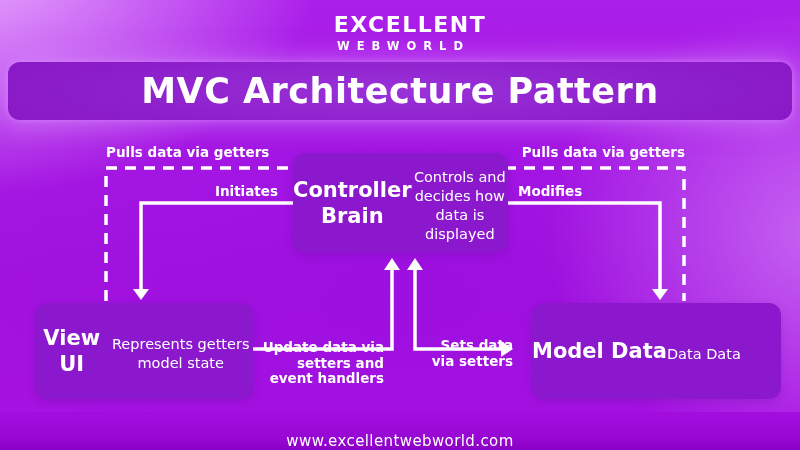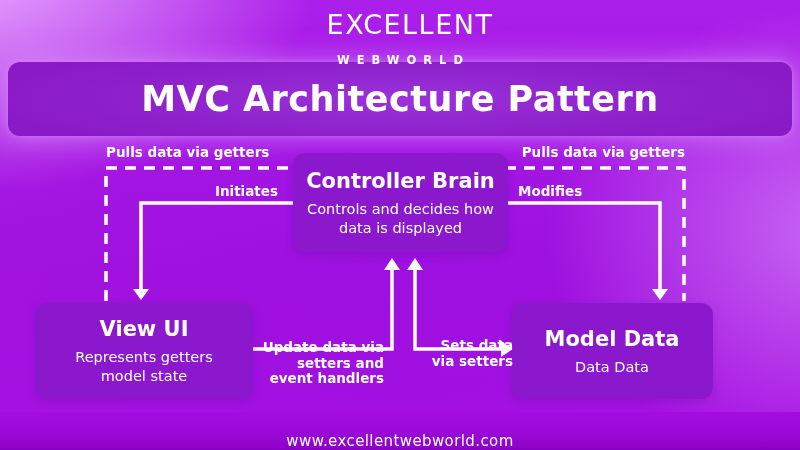--- a/index.html
+++ b/index.html
@@ -18,55 +18,55 @@
       radial-gradient(520px 420px at 104% 52%, rgba(222,152,255,0.62), rgba(222,152,255,0) 55%),
       radial-gradient(620px 340px at 50% 62%, rgba(148,10,224,0.40), rgba(148,10,224,0) 75%),
       linear-gradient(180deg, #ab1fea 0%, #a213de 60%, #a712e2 100%);
   }
   
   .brand {
     position: absolute; top: 13px; left: 0; width: 800px;
     text-align: center; color: #ffffff; z-index: 3;
   }
   .brand-line1 {
-    font-size: 27px; font-weight: normal; letter-spacing: 1.5px; line-height: 24px; margin-left: 20px;
+    font-size: 22px; font-weight: bold; letter-spacing: 1.5px; line-height: 24px; margin-left: 20px;
   }
   .brand-line2 {
     font-size: 11.5px; font-weight: bold; letter-spacing: 7px;
-    text-indent: 7px; line-height: 14px; margin-top: 16px;
+    text-indent: 7px; line-height: 14px; margin-top: 2px;
   }
   .title-banner {
-    position: absolute; left: 8px; top: 62px; width: 784px; height: 74px;
+    position: absolute; left: 8px; top: 62px; width: 784px; height: 58px;
     border-radius: 12px;
     background: radial-gradient(420px 54px at 50% 50%, #9a31d9 0%, #8d20cb 70%, #8a1ac6 100%);
     box-shadow: 0 0 26px 4px rgba(216,142,255,0.55), 0 0 6px rgba(216,142,255,0.5);
     display: flex; align-items: center; justify-content: center;
     z-index: 2;
   }
   .title-banner h1 {
     color: #fff; font-size: 35px; font-weight: bold; letter-spacing: 0.5px;
   }
   
   svg.connectors { position: absolute; left: 0; top: 0; z-index: 1; }
   
   .node {
     position: absolute; z-index: 2;
     background: #8c18cd;
     border-radius: 12px;
     color: #fff; text-align: center;
-    display: flex; flex-direction: column; align-items: center; justify-content: center;
+    display: flex; flex-direction: row; align-items: center; justify-content: flex-start;
     box-shadow: 0 3px 9px rgba(70,0,120,0.18);
   }
   .node-title { font-weight: bold; font-size: 21px; line-height: 26px; }
   .node-sub { font-size: 14.5px; line-height: 19px; margin-top: 6px; font-weight: normal; }
   .node-controller { left: 293px; top: 153px; width: 215px; height: 99px; }
   .node-controller .node-sub { width: 208px; }
   .node-view { left: 35px; top: 303px; width: 218px; height: 96px; }
   .node-view .node-sub { width: 175px; }
-  .node-model { left: 511px; top: 303px; width: 202px; height: 96px; }
+  .node-model { left: 532px; top: 303px; width: 249px; height: 96px; }
   
   .edge-label {
     position: absolute; z-index: 3;
     color: #fff; font-size: 13.5px; font-weight: bold; line-height: 15.5px;
     white-space: nowrap;
   }
   .lbl-pulls-left  { left: 106px; top: 145px; }
   .lbl-pulls-right { right: 115px; top: 145px; }
   .lbl-initiates   { right: 522px; top: 184px; }
   .lbl-modifies    { left: 518px; top: 184px; }

